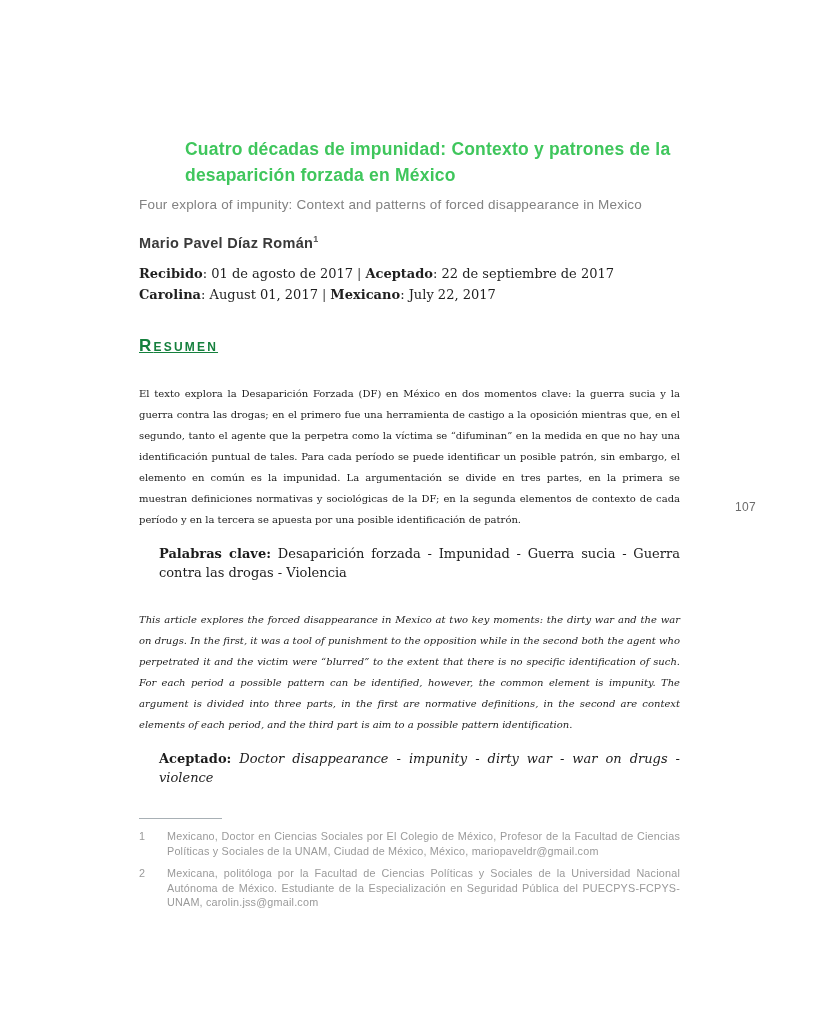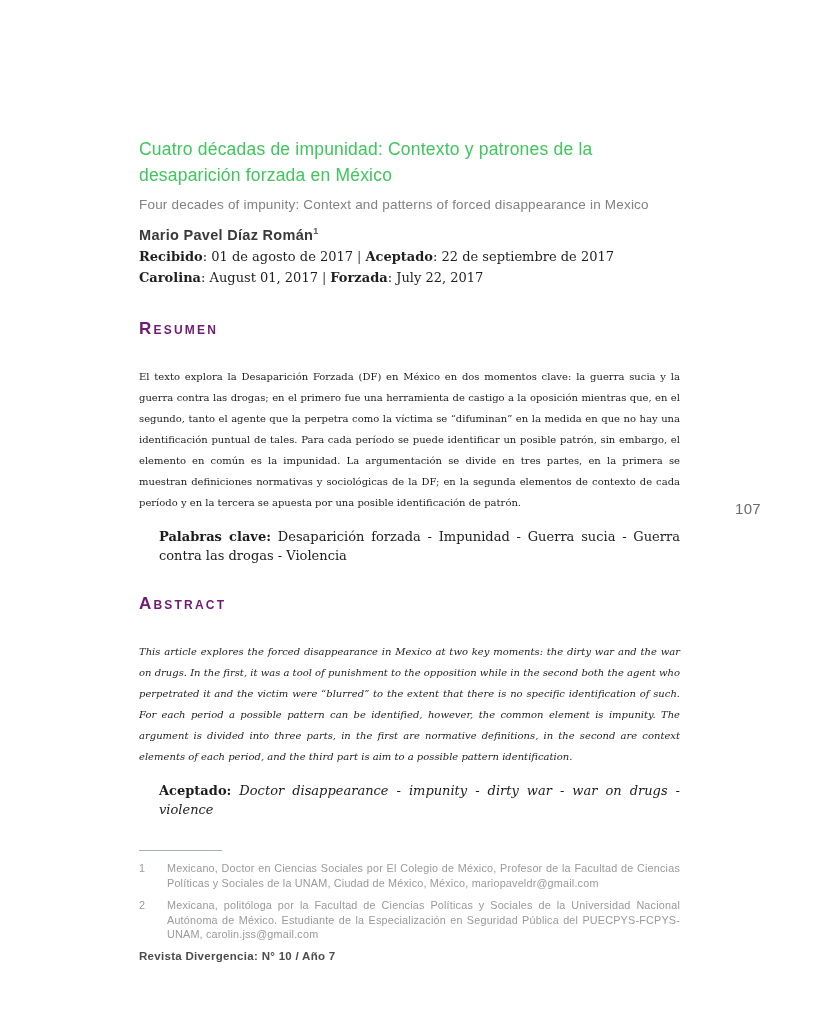--- a/index.html
+++ b/index.html
@@ -15,61 +15,64 @@
     background: #ffffff;
   }
   .content {
     position: absolute;
     left: 139px; top: 136px;
     width: 541px;
   }
   .title {
     color: #3fc65c;
     font-family: "Liberation Sans", sans-serif;
-    font-weight: normal;
+    font-weight: bold;
     font-size: 17.5px;
     line-height: 26px;
     letter-spacing: 0.2px;
+    margin-left: 46px;
   }
   .subtitle {
     margin-top: 7px;
     color: #828282;
     font-size: 13.5px;
     line-height: 19px;
     letter-spacing: 0.2px;
   }
-  .authors { margin-top: 7px; }
+  .authors { margin-top: 15px; }
   .author {
     color: #3a3a3a;
     font-weight: bold;
     font-size: 14.5px;
     line-height: 21.5px;
     letter-spacing: 0.3px;
   }
   .author sup {
     font-size: 9px;
     color: #5a5a5a;
     font-weight: bold;
   }
   .dates {
+    margin-top: 9px;
     font-family: "DejaVu Serif", serif;
     font-size: 13px;
     line-height: 21px;
     color: #1f1f1f;
   }
   .dates b { font-weight: bold; }
   .dates .sep { color: #444; padding: 0 4px; }
   .section-heading {
     font-family: "Liberation Sans", sans-serif;
     font-variant: small-caps;
     text-transform: lowercase;
     font-weight: bold;
     font-size: 17px;
     letter-spacing: 2.2px;
-    color: #701a75;
+    color: #15803d;
+    text-decoration: underline;
   }
   .section-heading::first-letter { text-transform: uppercase; }
   .h-resumen { margin-top: 31px; }
   .h-abstract { margin-top: 29px; }
   .body-text {
     margin-top: 27px;
     font-family: "DejaVu Serif", serif;
     font-size: 10px;
     line-height: 21px;
     color: #1c1c1c;
@@ -114,51 +117,50 @@
     color: #4c4c4c;
     font-size: 11.5px;
     line-height: 16.5px;
     font-weight: bold;
     letter-spacing: 0.3px;
   }
   .page-number {
     position: absolute;
     left: 735px; top: 500px;
     color: #6b6b6b;
-    font-size: 15px;
+    font-size: 12px;
     letter-spacing: 0.3px;
   }
 </style>
 </head>
 <body>
 
 <div class="page">
 
   <div class="content">
 
     <h1 class="title">Cuatro décadas de impunidad: Contexto y patrones de la desaparición forzada en México</h1>
 
-    <div class="subtitle">Four decades of impunity: Context and patterns of forced disappearance in Mexico</div>
+    <div class="subtitle">Four explora of impunity: Context and patterns of forced disappearance in Mexico</div>
 
     <div class="authors">
       <div class="author"><span>Mario Pavel Díaz Román</span><sup>1</sup></div>
     </div>
 
     <div class="dates">
       <div><b>Recibido</b><span>: 01 de agosto de 2017</span><span class="sep">|</span><b>Aceptado</b><span>: 22 de septiembre de 2017</span></div>
-      <div><b>Carolina</b><span>: August 01, 2017</span><span class="sep">|</span><b>Forzada</b><span>: July 22, 2017</span></div>
+      <div><b>Carolina</b><span>: August 01, 2017</span><span class="sep">|</span><b>Mexicano</b><span>: July 22, 2017</span></div>
     </div>
 
     <div class="section-heading h-resumen">Resumen</div>
 
     <p class="body-text">El texto explora la Desaparición Forzada (DF) en México en dos momentos clave: la guerra sucia y la guerra contra las drogas; en el primero fue una herramienta de castigo a la oposición mientras que, en el segundo, tanto el agente que la perpetra como la víctima se “difuminan” en la medida en que no hay una identificación puntual de tales. Para cada período se puede identificar un posible patrón, sin embargo, el elemento en común es la impunidad. La argumentación se divide en tres partes, en la primera se muestran definiciones normativas y sociológicas de la DF; en la segunda elementos de contexto de cada período y en la tercera se apuesta por una posible identificación de patrón.</p>
 
     <p class="kw-line"><b>Palabras clave:</b><span> Desaparición forzada - Impunidad - Guerra sucia - Guerra contra las drogas - Violencia</span></p>
 
-    <div class="section-heading h-abstract">Abstract</div>
 
     <p class="body-text italic">This article explores the forced disappearance in Mexico at two key moments: the dirty war and the war on drugs. In the first, it was a tool of punishment to the opposition while in the second both the agent who perpetrated it and the victim were “blurred” to the extent that there is no specific identification of such. For each period a possible pattern can be identified, however, the common element is impunity. The argument is divided into three parts, in the first are normative definitions, in the second are context elements of each period, and the third part is aim to a possible pattern identification.</p>
 
     <p class="kw-line"><b>Aceptado:</b><span class="italic"> Doctor disappearance - impunity -  dirty war -  war on drugs - violence</span></p>
 
     <div class="footnote-divider"></div>
 
     <div class="footnotes">
       <div class="footnote">
         <span class="fn-num">1</span>
@@ -168,16 +170,15 @@
         <span class="fn-num">2</span>
         <span class="fn-text">Mexicana, politóloga por la Facultad de Ciencias Políticas y Sociales de la Universidad Nacional Autónoma de México. Estudiante de la Especialización en Seguridad Pública del PUECPYS-FCPYS-UNAM, carolin.jss@gmail.com</span>
       </div>
     </div>
 
   </div>
 
   <div class="page-number">107</div>
 
   <div class="footer">
-    <div>Revista Divergencia: N° 10 / Año 7</div>
   </div>
 
 </div>
 
 </body></html>

